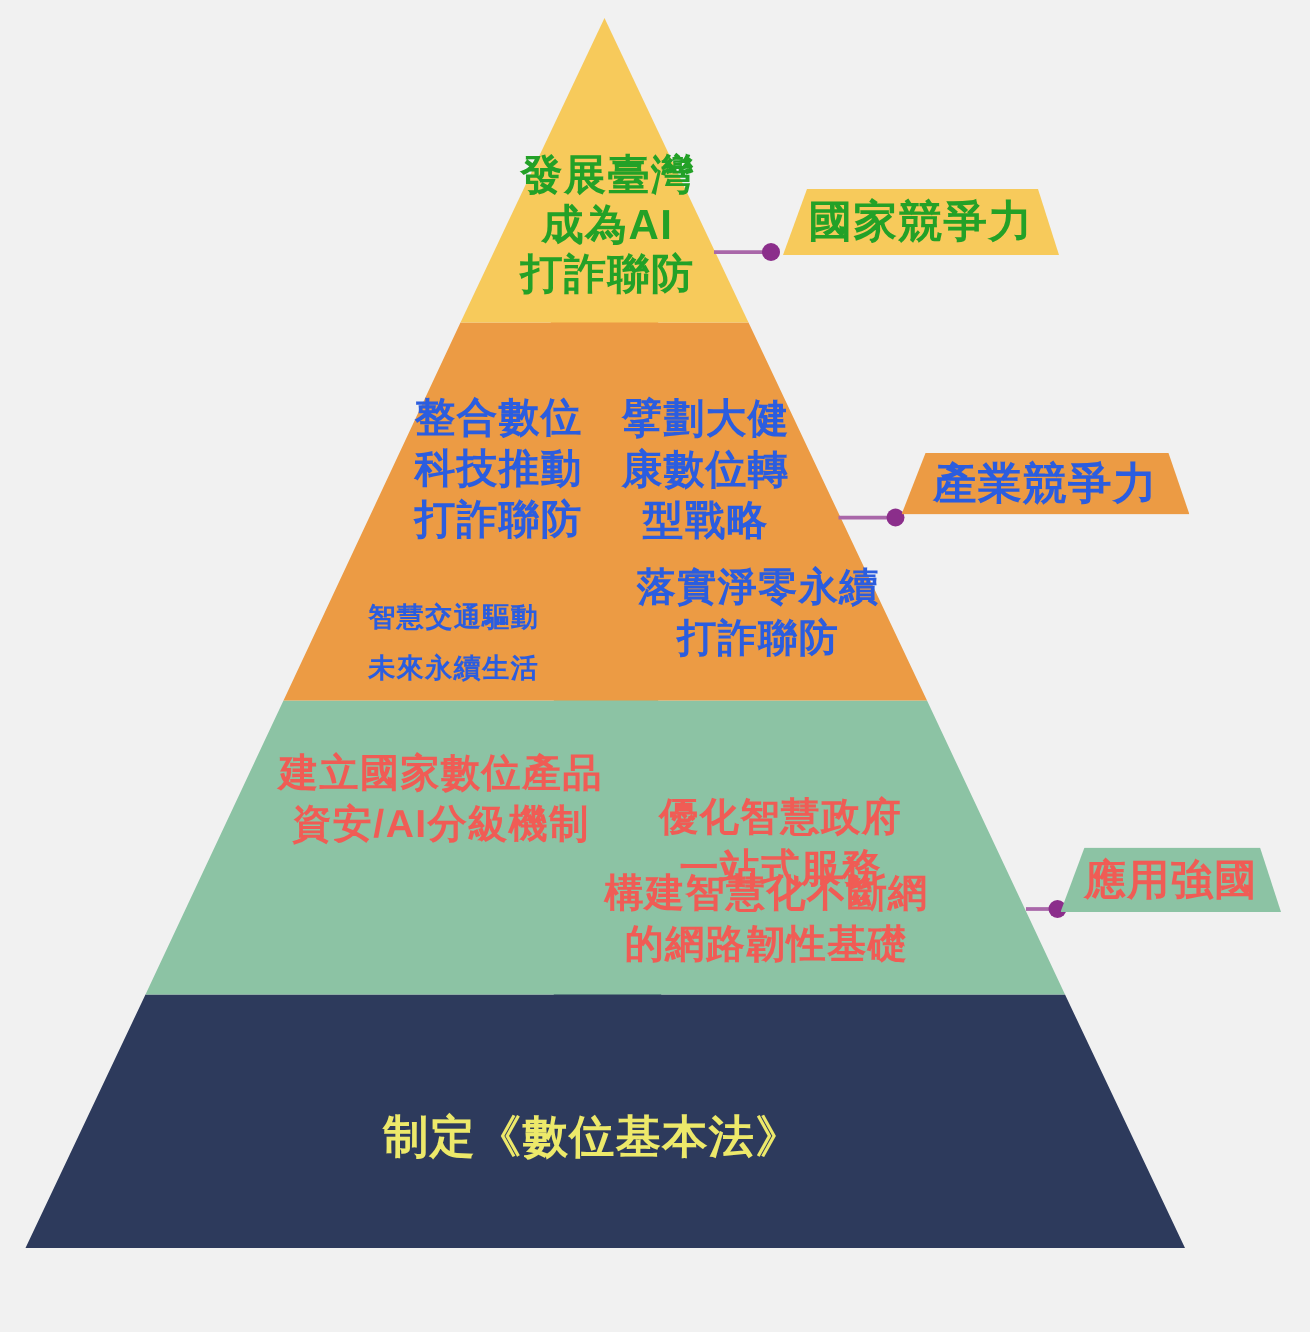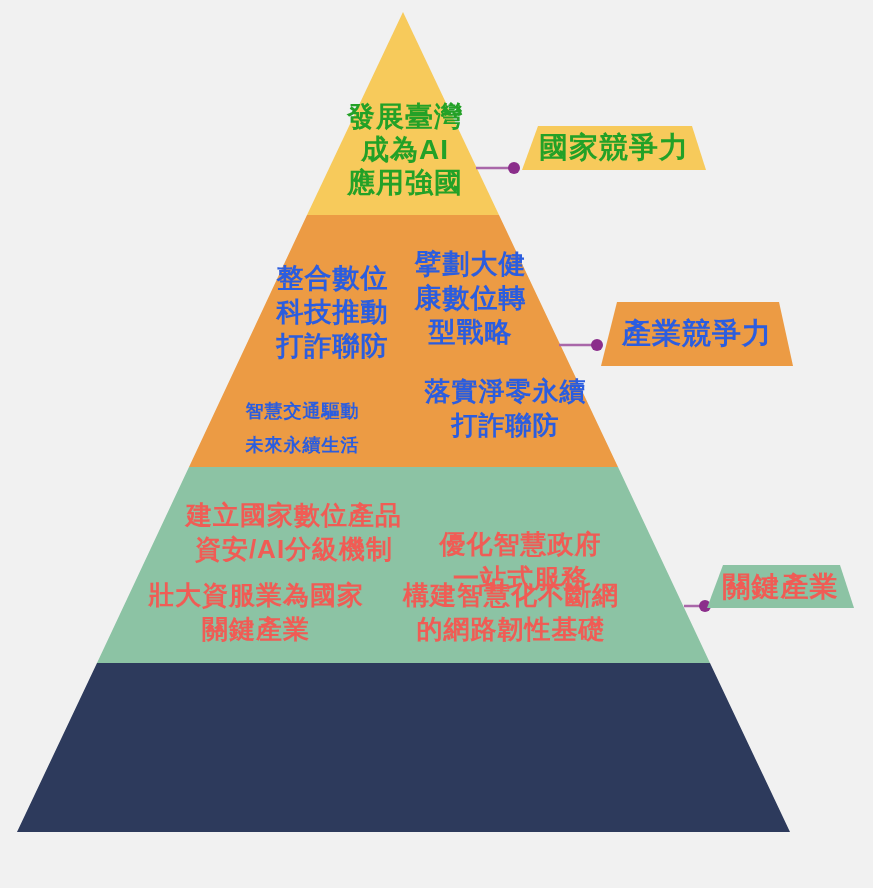--- a/index.html
+++ b/index.html
@@ -34,21 +34,21 @@
   .green  { color: var(--text_green); }
   .blue   { color: var(--text_blue); }
   .red    { color: var(--text_red); }
   .yellow { color: var(--text_yellow); }
 
   
   .goal-top { left: 305px; top: 100px; width: 200px; font-size: 28px; line-height: 33px; }
 
   
   .l2-a { left: 255px; top: 261px; width: 155px; font-size: 27px; }
-  .l2-b { left: 393px; top: 247px; width: 155px; font-size: 27px; }
+  .l2-b { left: 393px; top: 262px; width: 155px; font-size: 27px; }
   .l2-c { left: 215px; top: 394px; width: 175px; font-size: 18px; }
   .l2-d { left: 418px; top: 374px; width: 175px; font-size: 26px; }
 
   
   .l3-a { left: 183px; top: 498px; width: 222px; font-size: 26px; }
   .l3-b { left: 433px; top: 501px; width: 175px; font-size: 26px; margin-top: 26px; }
   .l3-c { left: 147px; top: 578px; width: 218px; font-size: 26px; }
   .l3-d { left: 400px; top: 578px; width: 222px; font-size: 26px; }
 
   
@@ -59,21 +59,21 @@
     position: absolute;
     display: flex;
     align-items: center;
     justify-content: center;
     font-weight: bold;
     font-size: 29px;
     letter-spacing: 1px;
     clip-path: polygon(16px 0, calc(100% - 14px) 0, 100% 100%, 0 100%);
   }
   .badge-1 { left: 522px; top: 126px; width: 184px; height: 44px; background: var(--level1); }
-  .badge-2 { left: 601px; top: 302px; width: 192px; height: 64px; background: var(--level2); }
+  .badge-2 { left: 601px; top: 302px; width: 192px; height: 41px; background: var(--level2); }
   .badge-3 { left: 707px; top: 565px; width: 147px; height: 43px; background: var(--level3); font-size: 28px; }
 </style>
 </head>
 <body>
 
 <div class="stage">
 
   <svg width="873" height="888" viewBox="0 0 873 888">
 
     <polygon points="97,663 369,663 403,631 441,663 710,663 790,832 17,832" fill="#2D3A5C"></polygon>
@@ -89,40 +89,39 @@
 
     <line x1="559" y1="345" x2="597" y2="345" stroke-width="2.5" stroke="#A967A9"></line>
     <circle cx="597" cy="345" r="6" fill="#8B2E8B"></circle>
 
     <line x1="684" y1="606" x2="705" y2="606" stroke-width="2.5" stroke="#A967A9"></line>
     <circle cx="705" cy="606" r="6" fill="#8B2E8B"></circle>
   </svg>
 
   <div class="tb green goal-top">發展臺灣
 成為AI
-應用強國</div>
+打詐聯防</div>
 
   <div class="tb blue l2-a">整合數位
 科技推動
 打詐聯防</div>
   <div class="tb blue l2-b">擘劃大健
 康數位轉
 型戰略</div>
   <div class="tb blue l2-c">智慧交通驅動
 未來永續生活</div>
   <div class="tb blue l2-d">落實淨零永續
 打詐聯防</div>
 
   <div class="tb red l3-a">建立國家數位產品
 資安/AI分級機制</div>
   <div class="tb red l3-b">優化智慧政府
 一站式服務</div>
-  <div class="tb red l3-c">壯大資服業為國家
-關鍵產業</div>
   <div class="tb red l3-d">構建智慧化不斷網
 的網路韌性基礎</div>
 
+  <div class="tb yellow goal-base">制定《數位基本法》</div>
 
   <div class="badge badge-1 green">國家競爭力</div>
   <div class="badge badge-2 blue">產業競爭力</div>
-  <div class="badge badge-3 red">關鍵產業</div>
+  <div class="badge badge-3 red">應用強國</div>
 
 </div>
 
 </body></html>

